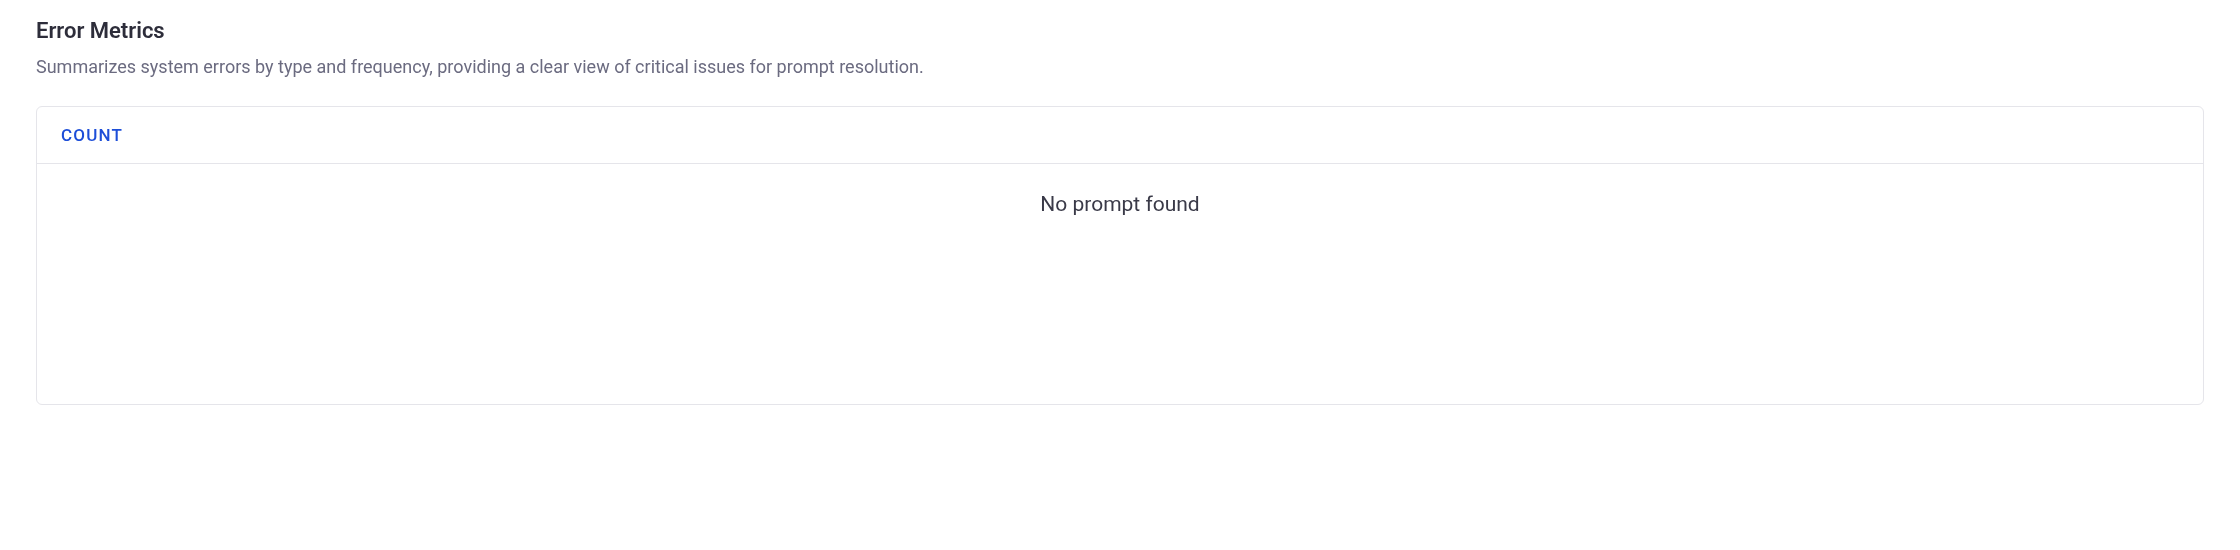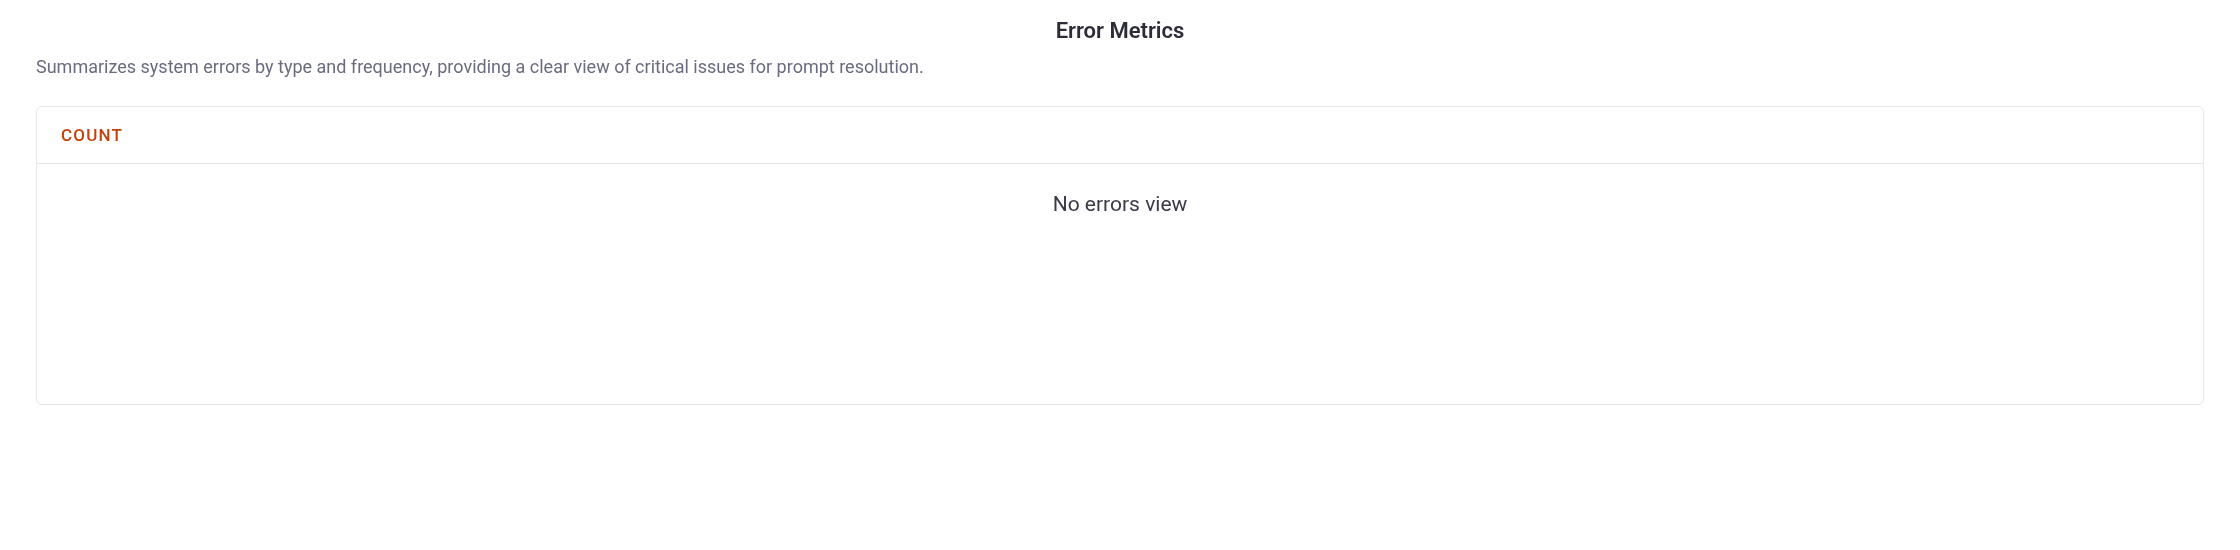--- a/index.html
+++ b/index.html
@@ -11,21 +11,20 @@
       font-family: -apple-system, BlinkMacSystemFont, "Segoe UI", Roboto, "Helvetica Neue", Arial, sans-serif;
       background: #ffffff;
       padding: 18px 36px 30px 36px;
       width: 2240px;
     }
     .section-title {
       font-size: 22px;
       font-weight: 600;
       color: #2d2d3a;
       margin-bottom: 10px;
-      text-align: center;
     }
     .section-description {
       font-size: 18px;
       font-weight: 400;
       color: #6b6b80;
       margin-bottom: 26px;
       line-height: 1.5;
     }
     .table-container {
       border: 1px solid #e5e5ea;
@@ -43,21 +42,21 @@
       font-size: 17px;
       font-weight: 500;
       letter-spacing: 1.2px;
       color: #4a4a5a;
       text-transform: uppercase;
     }
     .header-count {
       font-size: 17px;
       font-weight: 500;
       letter-spacing: 1.2px;
-      color: #c2410c;
+      color: #1d4ed8;
       text-transform: uppercase;
       padding-right: 240px;
     }
     .empty-state {
       min-height: 240px;
       padding: 28px 24px;
       text-align: center;
     }
     .empty-message {
       font-size: 21px;
@@ -69,15 +68,15 @@
 <body>
 
 <h2 class="section-title">Error Metrics</h2>
 <p class="section-description">Summarizes system errors by type and frequency, providing a clear view of critical issues for prompt resolution.</p>
 
 <div class="table-container">
   <div class="table-header">
     <div class="header-count">COUNT</div>
   </div>
   <div class="empty-state">
-    <span class="empty-message">No errors view</span>
+    <span class="empty-message">No prompt found</span>
   </div>
 </div>
 
 </body></html>

